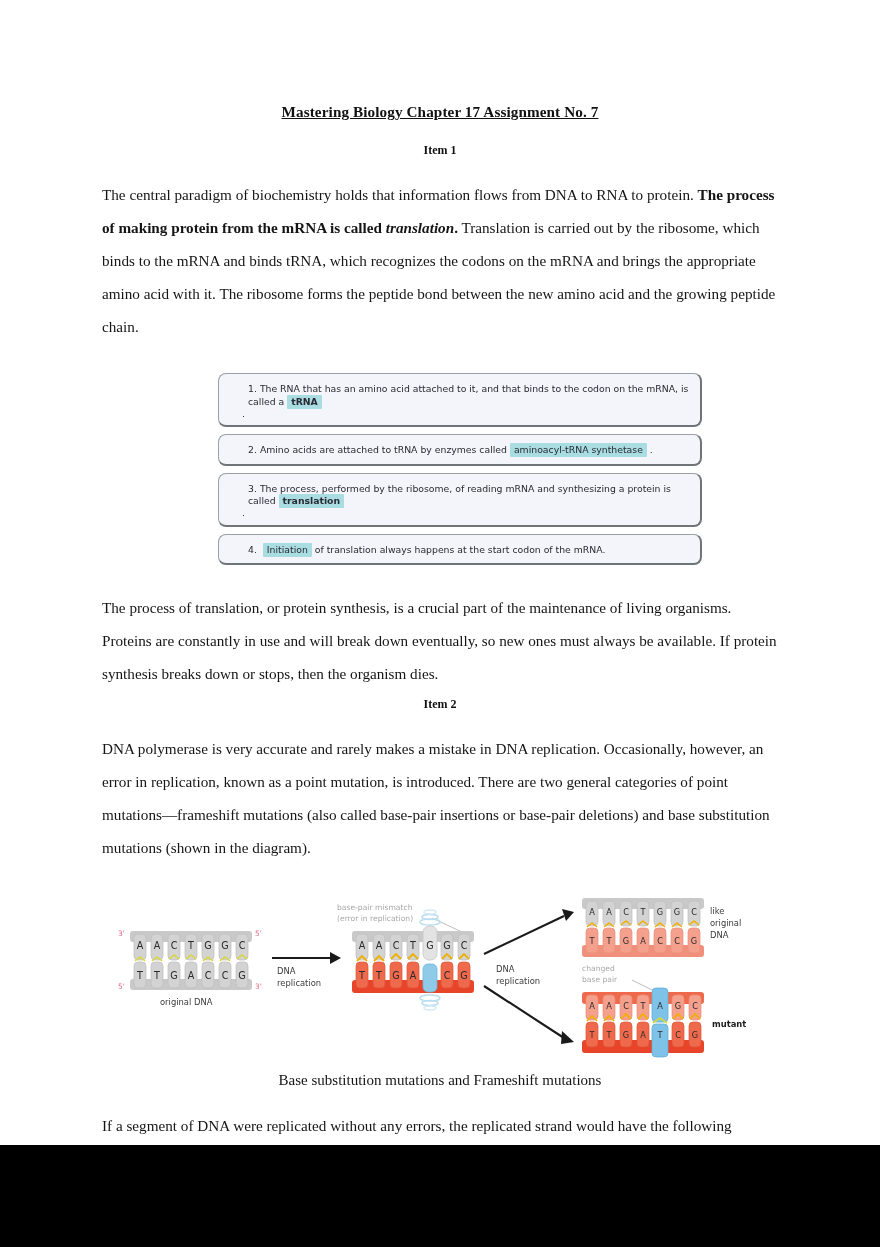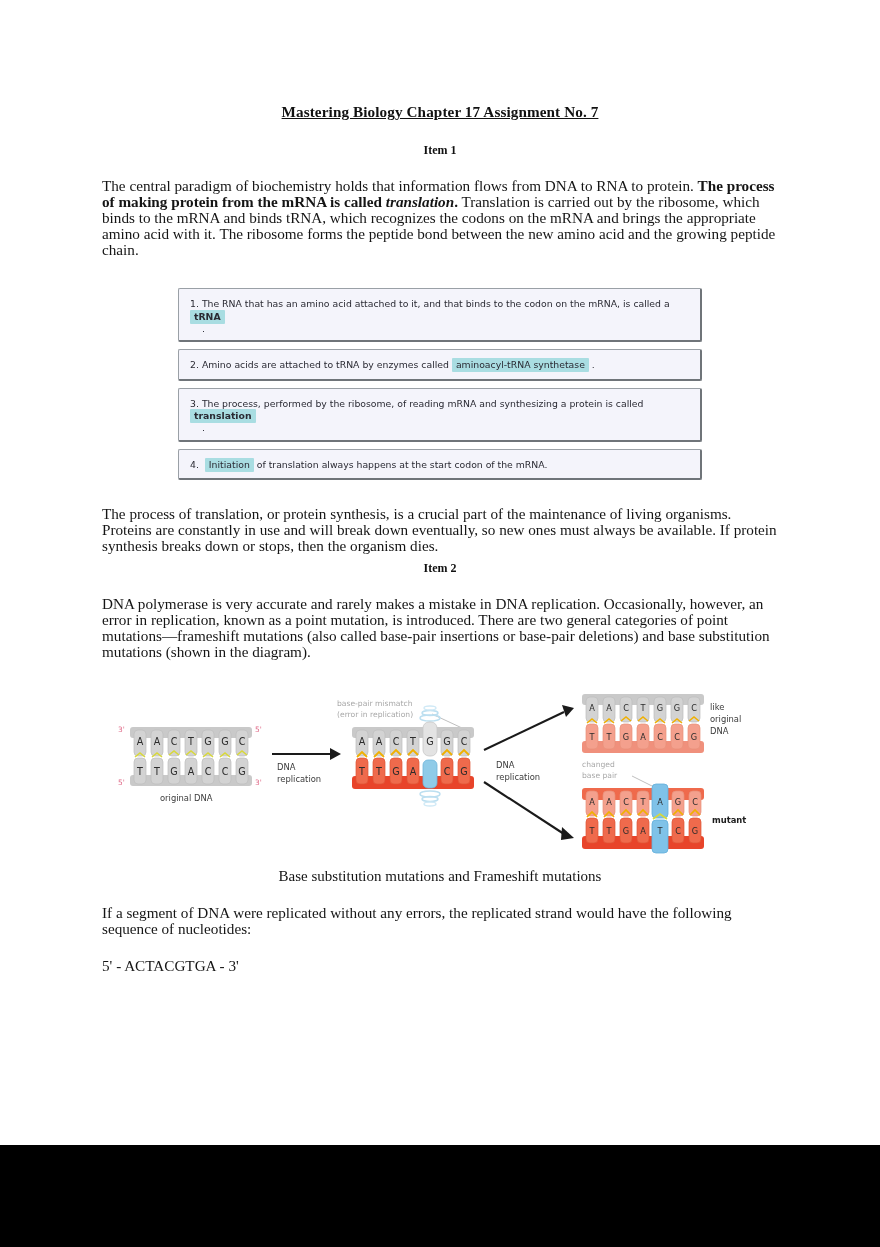--- a/index.html
+++ b/index.html
@@ -43,49 +43,50 @@
   .item-head {
     text-align: center;
     font-weight: bold;
     font-size: 12px;
     margin-top: 22px;
     color: #111;
   }
 
   p.body-text {
     font-size: 15.2px;
-    line-height: 16px;
+    line-height: 33px;
     color: #151515;
     margin: 20px 0 0 0;
     text-align: left;
   }
 
   .b { font-weight: bold; }
   .bi { font-weight: bold; font-style: italic; }
 
   
   .quiz {
     margin-top: 30px;
     margin-left: 76px;
     width: 524px;
   }
   .qbox {
     box-sizing: border-box;
     border: 1px solid #9aa0a6;
     border-bottom: 2px solid #6f7479;
     border-right: 2px solid #6f7479;
     background: #f4f4fb;
-    border-radius: 2px;
+    border-radius: 8px;
     font-family: "DejaVu Sans", sans-serif;
     font-size: 9.3px;
     color: #2a2a33;
     line-height: 1.35;
-    padding: 9px 11px 7px 11px;
+    padding: 9px 11px 7px 29px;
     margin-bottom: 7px;
     position: relative;
+    margin-left: 40px;
   }
   .qbox.tall { padding-bottom: 17px; }
   .qnum { margin-right: 3px; }
   .ans {
     background: #a9dde2;
     padding: 1px 4px 2px 4px;
     border-radius: 1px;
     white-space: nowrap;
   }
   .ans.bold { font-weight: bold; }

